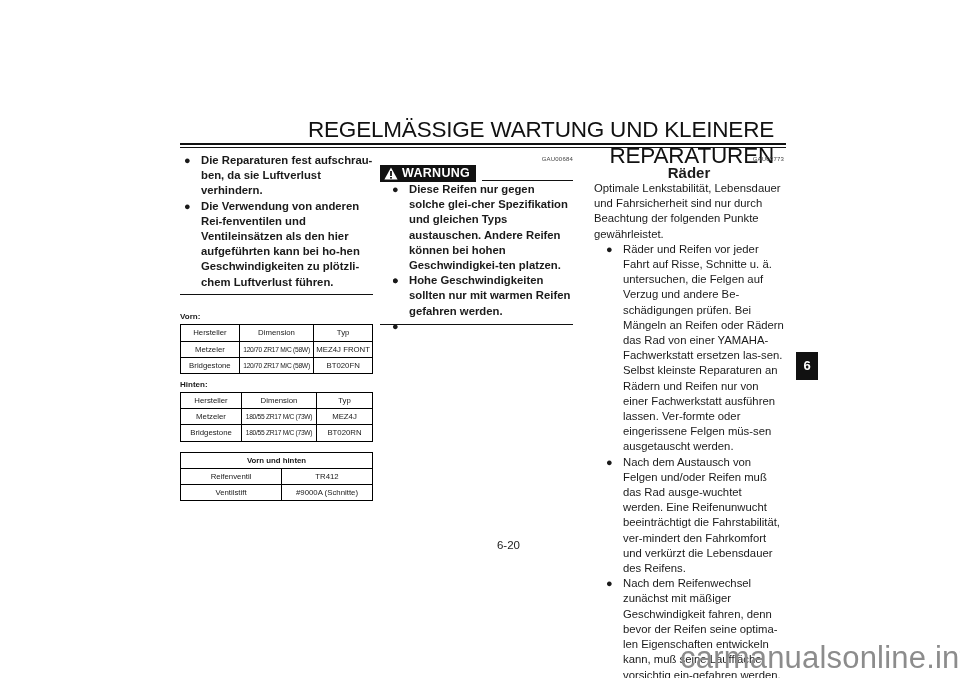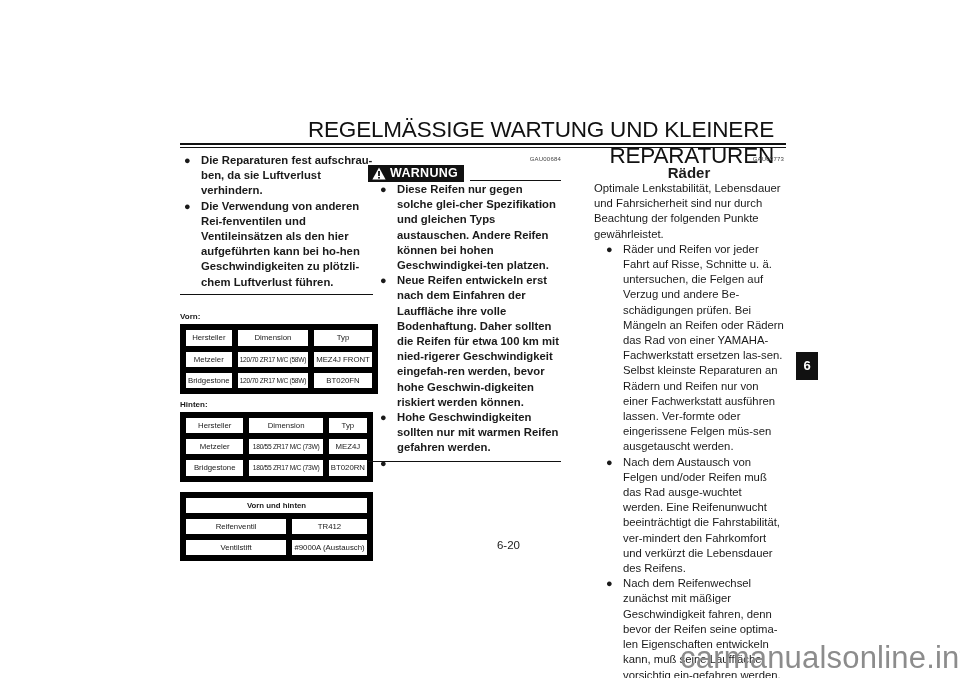--- a/index.html
+++ b/index.html
@@ -5,38 +5,38 @@
   html, body { margin: 0; padding: 0; background: #ffffff; }
   body { width: 960px; height: 678px; position: relative; overflow: hidden;
          font-family: "Liberation Sans", sans-serif; color: #1a1a1a; }
   .header-title { position: absolute; left: 168px; top: 117px; width: 606px; text-align: right;
          font-weight: normal; font-size: 22.5px; letter-spacing: -0.2px; line-height: 26px; color: #111; }
   .rule-thick { position: absolute; left: 180px; top: 143px; width: 606px; height: 2px; background: #111; }
   .rule-thin { position: absolute; left: 180px; top: 147px; width: 606px; height: 1px; background: #111; }
 
   .col { position: absolute; font-size: 11.3px; line-height: 15.2px; }
   .col1 { left: 180px; top: 153px; width: 193px; }
-  .col2 { left: 368px; top: 155px; width: 193px; }
+  .col2 { left: 380px; top: 155px; width: 193px; }
   .col3 { left: 594px; top: 155px; width: 190px; }
 
   .bold { font-weight: bold; }
   ul.bl { list-style: none; margin: 0; padding: 0; }
   ul.bl li { position: relative; padding-left: 21px; }
   ul.bl li .bullet { position: absolute; left: 4px; top: 0; font-size: 11px; }
   .col2 ul.bl li, .col3 ul.bl li { padding-left: 21px; }
   .col2 ul.bl, .col3 ul.bl { margin-left: 8px; }
 
   .sep { height: 1px; background: #111; margin-top: 5px; }
   .col1 .sep { margin-top: 4px; height: 1.5px; }
 
   .code { text-align: right; font-size: 6px; color: #444; line-height: 8px; letter-spacing: 0.2px; }
 
   .tbl-label { font-weight: bold; font-size: 8px; margin-top: 10px; margin-bottom: 2px; line-height: 10px; }
   table.spec { border-collapse: collapse; width: 193px; font-size: 7.8px; }
-  table.spec td, table.spec th { border: 6px solid #000000; height: 14px; padding: 0 2px; text-align: center;
+  table.spec td, table.spec th { border: 1px solid #000000; height: 14px; padding: 0 2px; text-align: center;
          font-weight: normal; white-space: nowrap; }
   table.spec td.dim { font-size: 6.7px; letter-spacing: -0.3px; }
   table.spec th.hdr-bold { font-weight: bold; }
 
   .warn-row { display: flex; align-items: flex-end; margin-top: 2px; }
   .warn-badge { background: #111; color: #fff; font-weight: bold; font-size: 12.5px; height: 17px;
          line-height: 17px; padding: 0 6px 0 4px; display: flex; align-items: center; letter-spacing: 0.3px; }
   .warn-badge svg { margin-right: 4px; }
   .warn-line { flex: 1; height: 1px; background: #111; margin-left: 6px; margin-bottom: 1px; }
 
@@ -114,21 +114,21 @@
     <tbody>
         <tr>
       <th class="hdr-bold" colspan="2">Vorn und hinten</th>
     </tr>
     <tr>
       <td style="width:96px">Reifenventil</td>
       <td>TR412</td>
     </tr>
     <tr>
       <td>Ventilstift</td>
-      <td>#9000A (Austausch)</td>
+      <td>#9000A (Schnitte)</td>
     </tr>
   </tbody>
     </table>
 </div>
 
 <div class="col col2">
   <div class="code">GAU00684</div>
   <div class="warn-row">
     <div class="warn-badge">
       <svg width="14" height="13" viewBox="0 0 14 13">
@@ -140,21 +140,20 @@
     </div>
     <div class="warn-line"></div>
   </div>
   <ul class="bl bold">
     <li>
       <span class="bullet">●</span>
       <span>Diese Reifen nur gegen solche glei-cher Spezifikation und gleichen Typs austauschen. Andere Reifen können bei hohen Geschwindigkei-ten platzen.</span>
     </li>
     <li>
       <span class="bullet">●</span>
-      <span>Neue Reifen entwickeln erst nach dem Einfahren der Lauffläche ihre volle Bodenhaftung. Daher sollten die Reifen für etwa 100 km mit nied-rigerer Geschwindigkeit eingefah-ren werden, bevor hohe Geschwin-digkeiten riskiert werden können.</span>
     </li>
     <li>
       <span class="bullet">●</span>
       <span>Hohe Geschwindigkeiten sollten nur mit warmen Reifen gefahren werden.</span>
     </li>
     <li>
       <span class="bullet">●</span>
     </li>
   </ul>
   <div class="sep" style="height:1.5px;"></div>

